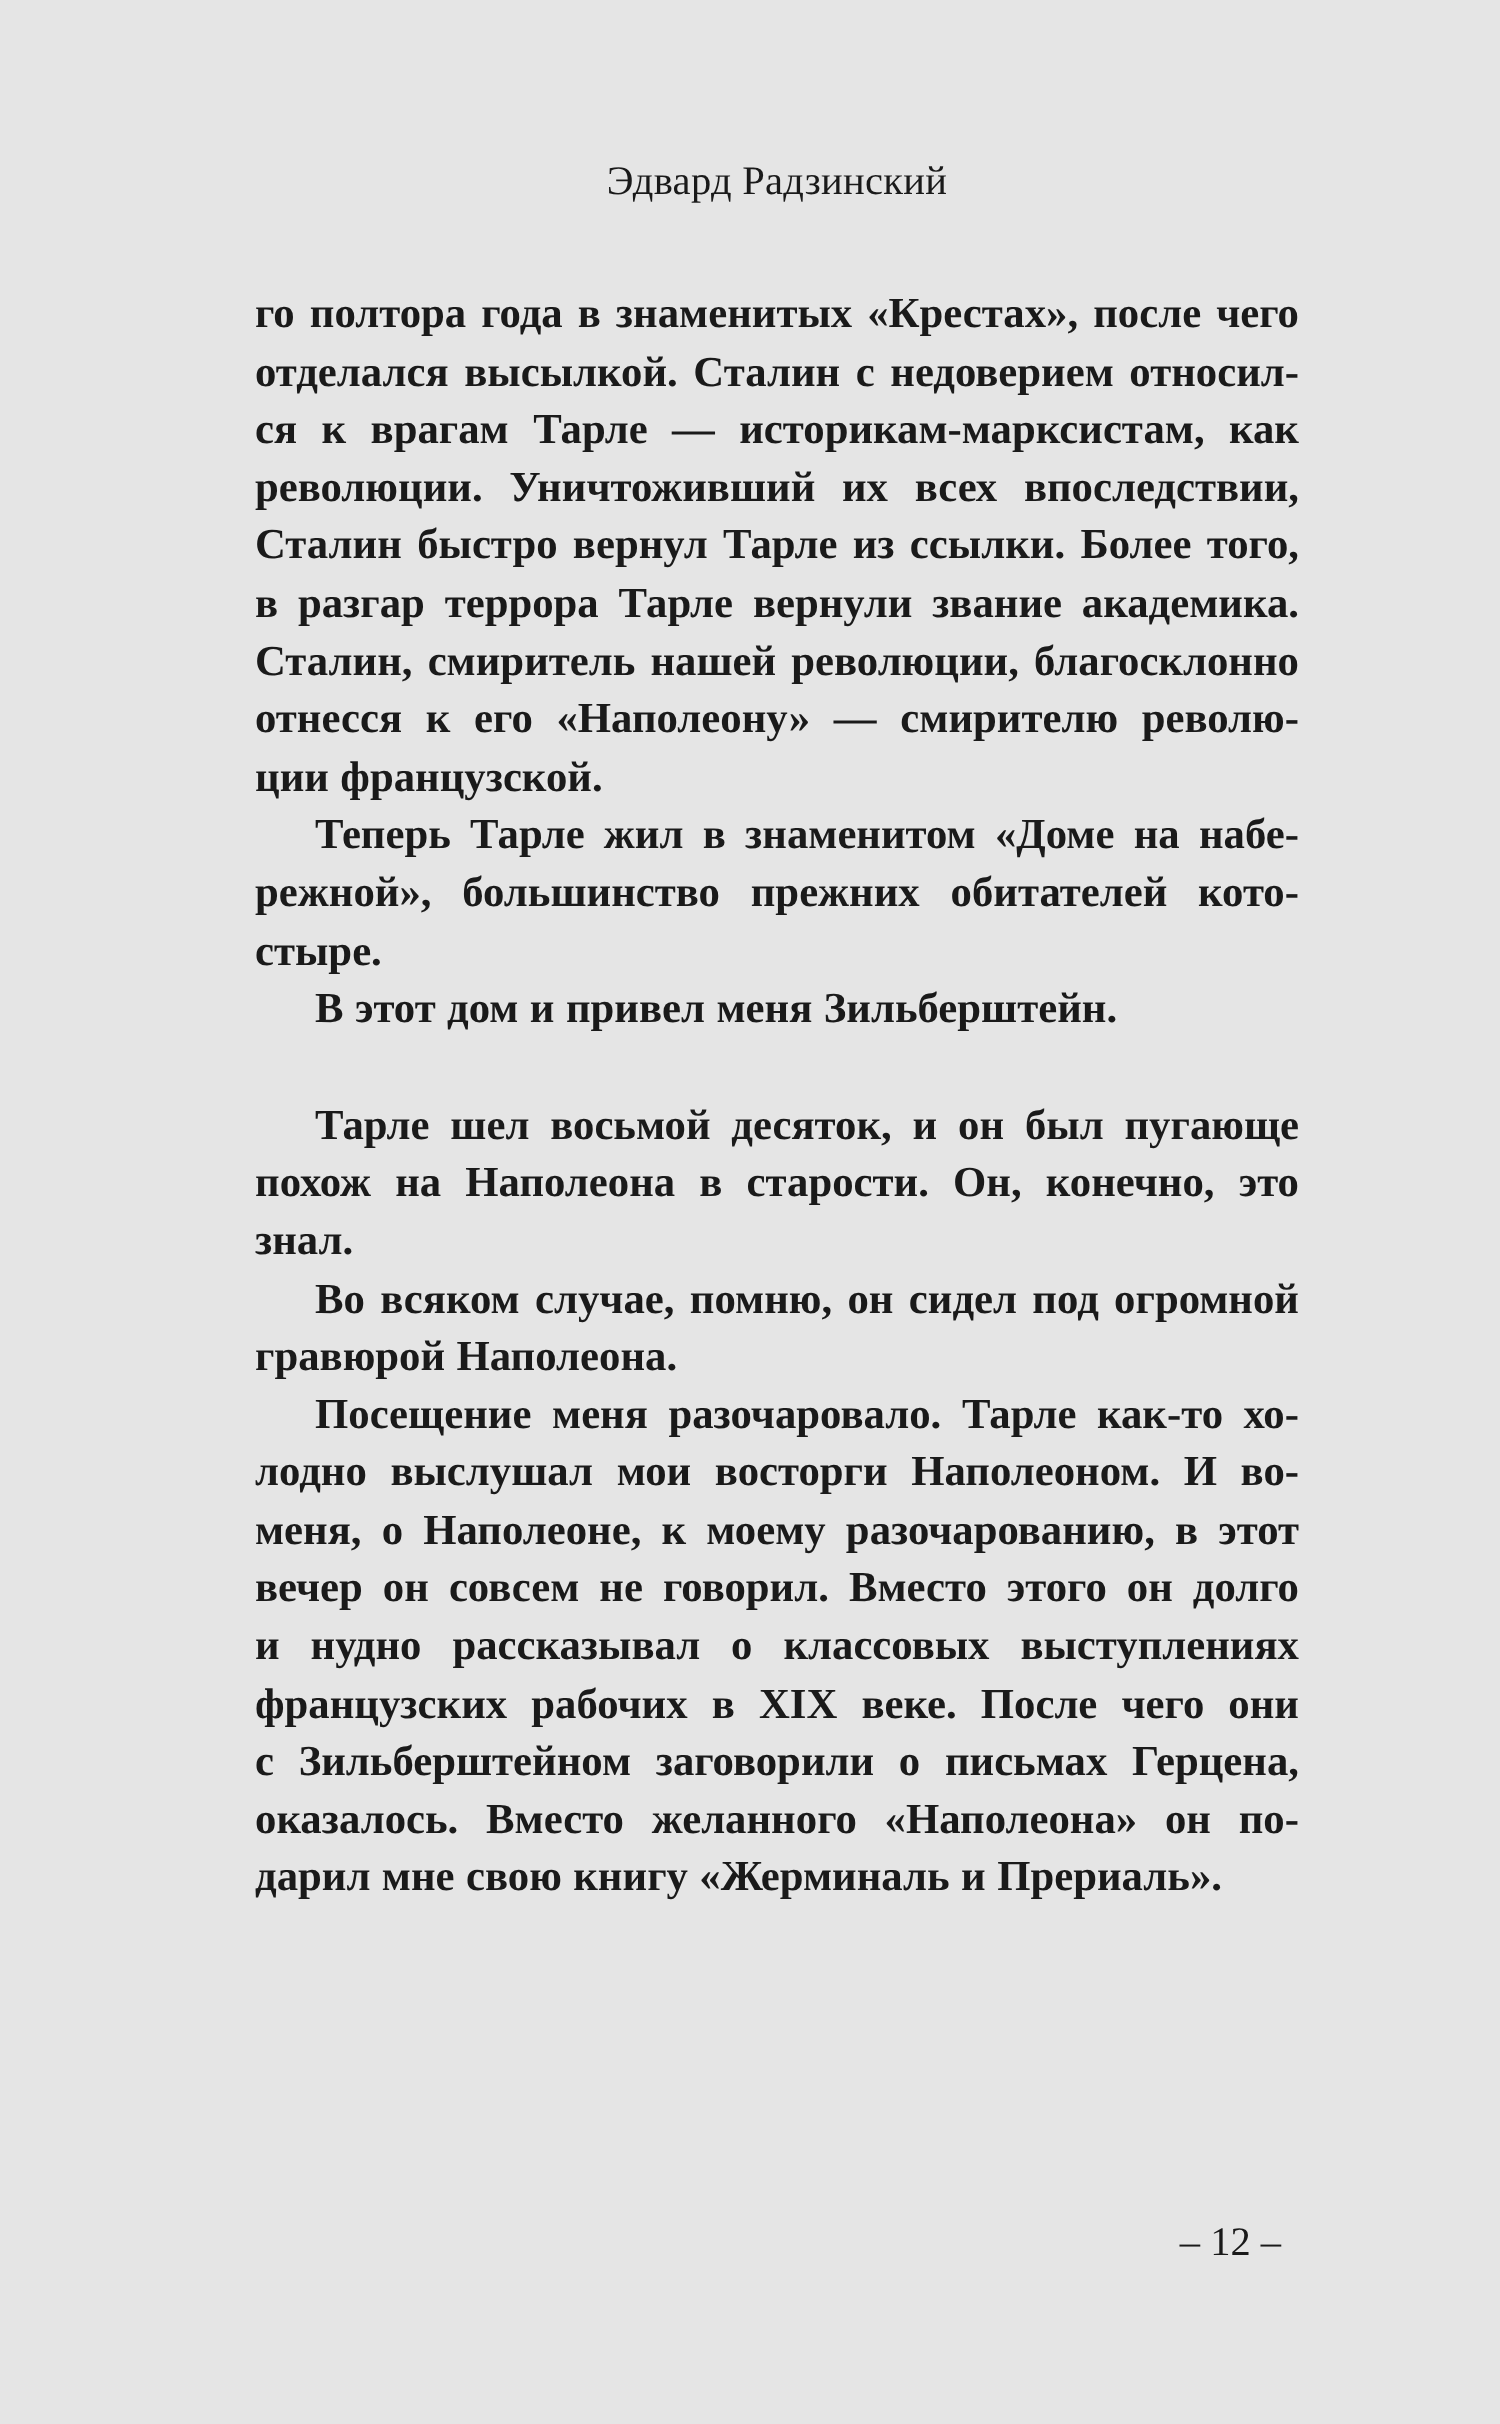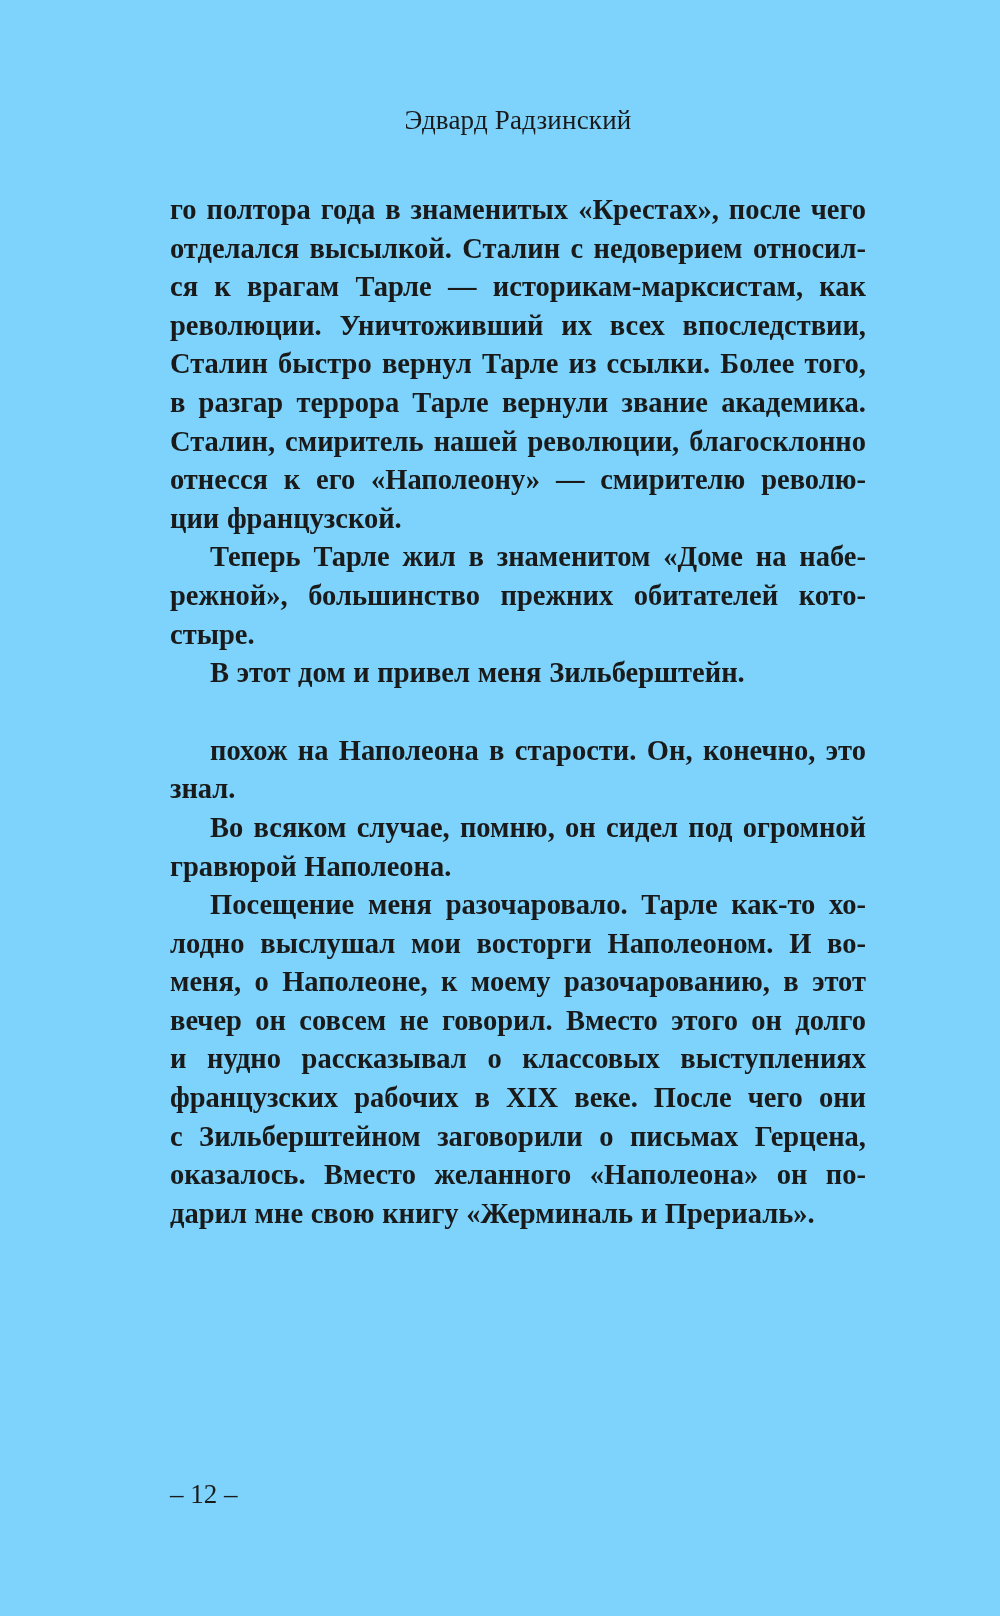--- a/index.html
+++ b/index.html
@@ -4,21 +4,21 @@
 <style>
   html, body {
     margin: 0;
     padding: 0;
     background: #ffffff;
   }
   .book-page {
     position: relative;
     width: 1000px;
     height: 1616px;
-    background: #7dd3fc;
+    background: #e5e5e5;
     font-family: "Liberation Serif", "DejaVu Serif", serif;
     color: #1a1a1a;
     overflow: hidden;
   }
   .running-head {
     position: absolute;
     top: 103px;
     left: 170px;
     width: 696px;
     text-align: center;
@@ -49,23 +49,23 @@
   }
   .line.para-end {
     text-align-last: left;
   }
   .para.indent .line:first-child {
     text-indent: 40px;
   }
   .page-number {
     position: absolute;
     top: 1477px;
-    left: 170px;
+    left: 158px;
     width: 696px;
-    text-align: left;
+    text-align: right;
     font-size: 27px;
     line-height: 34px;
   }
 </style>
 </head>
 <body>
 
 <div class="book-page">
   <div class="running-head">Эдвард Радзинский</div>
 
@@ -83,20 +83,21 @@
       </div>
       <div class="para indent">
         <div class="line">Теперь Тарле жил в знаменитом «Доме на набе-</div>
         <div class="line">режной», большинство прежних обитателей кото-</div>
         <div class="line para-end">стыре.</div>
       </div>
       <div class="para indent">
         <div class="line para-end">В этот дом и привел меня Зильберштейн.</div>
       </div>
       <div class="para indent gap">
+        <div class="line">Тарле шел восьмой десяток, и он был пугающе</div>
         <div class="line">похож на Наполеона в старости. Он, конечно, это</div>
         <div class="line para-end">знал.</div>
       </div>
       <div class="para indent">
         <div class="line">Во всяком случае, помню, он сидел под огромной</div>
         <div class="line para-end">гравюрой Наполеона.</div>
       </div>
       <div class="para indent">
         <div class="line">Посещение меня разочаровало. Тарле как-то хо-</div>
         <div class="line">лодно выслушал мои восторги Наполеоном. И во-</div>

